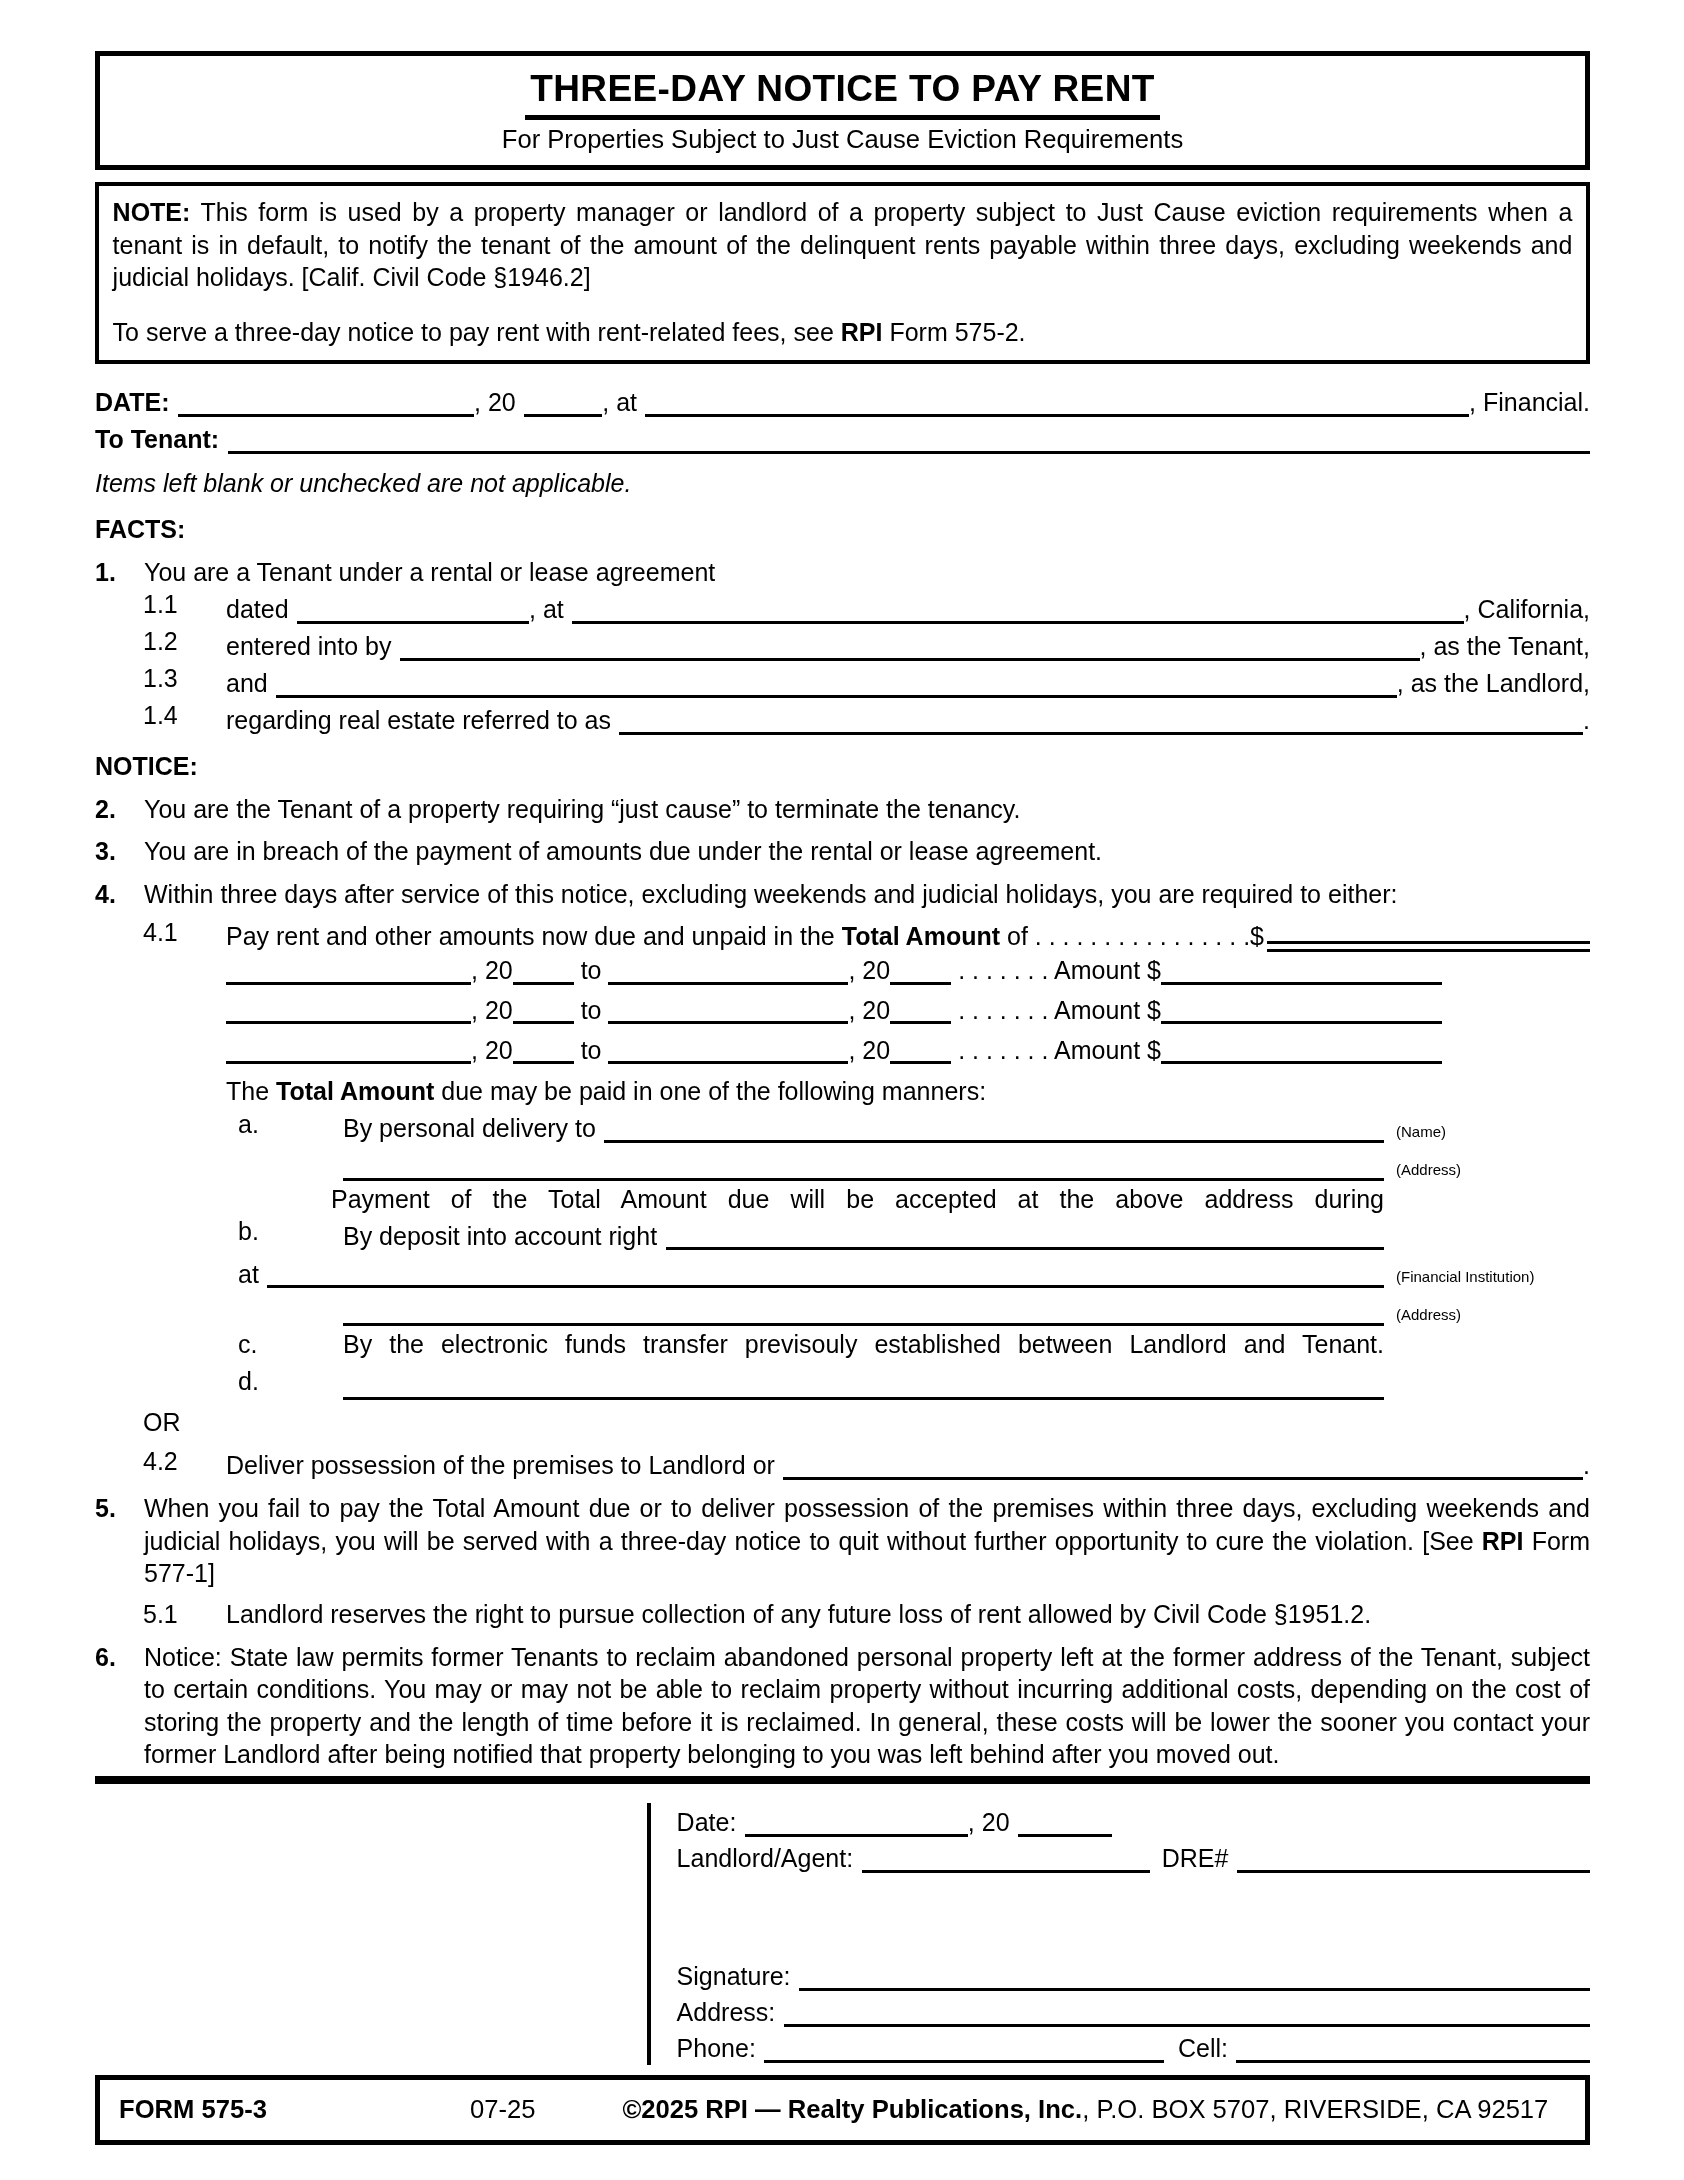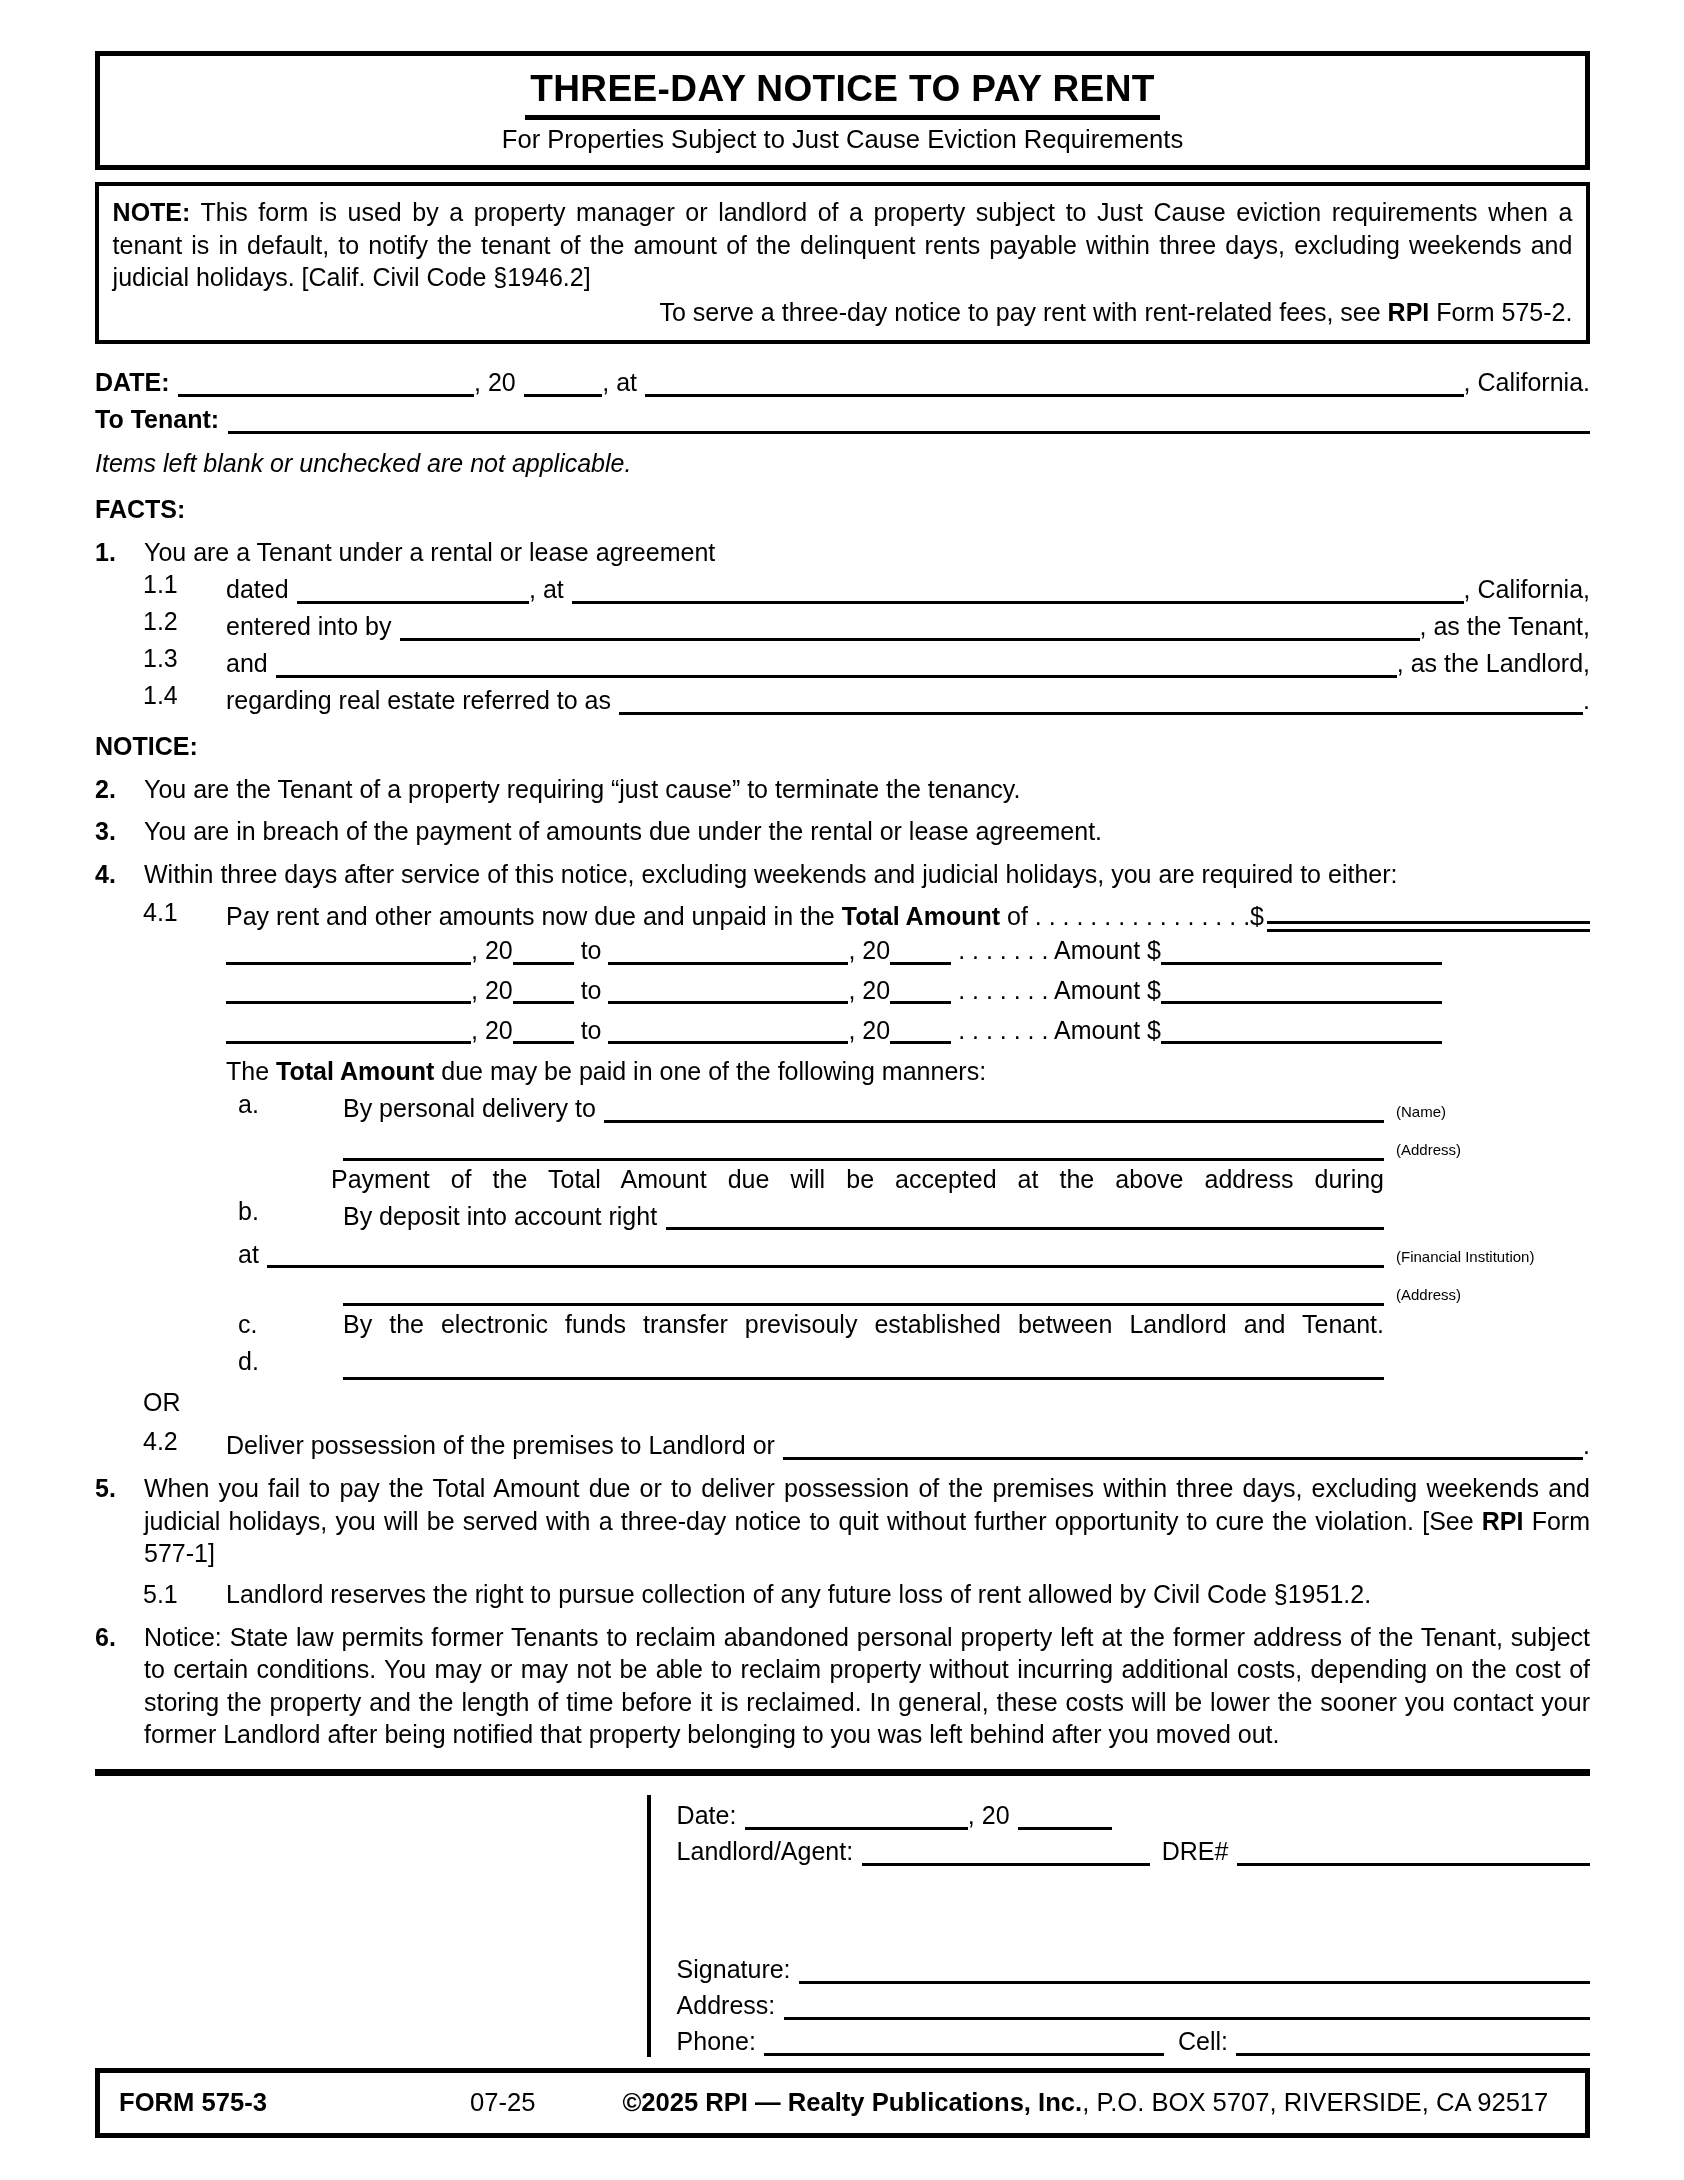--- a/index.html
+++ b/index.html
@@ -37,21 +37,21 @@
   }
   .subtitle { font-size:25.6px; margin-top:3.4px; }
 
   
   .notebox {
     border:4.3px solid #000;
     margin-top:12px;
     padding:10.2px 13.6px 12px 13.6px;
     flex-shrink:0;
   }
-  .notebox .serve { margin-top:2px;text-align:right; }
+  .notebox .serve { margin-top:22px; }
 
   
   .frow { display:flex; align-items:flex-end; }
   .fill {
     flex:1 1 34px;
     border-bottom:3.4px solid #000;
     margin:0 0 1.7px 8.5px;
     height:25.6px;
   }
   .fill2 {
@@ -146,21 +146,21 @@
     <p class="serve"><span>To serve a three-day notice to pay rent with rent-related fees, see </span><span class="b">RPI</span><span> Form 575-2.</span></p>
   </div>
 
   <div class="frow date-row">
     <span class="b nw">DATE:</span>
     <span class="fill" style="flex:0 0 296px"></span>
     <span class="nw">, 20</span>
     <span class="fill" style="flex:0 0 78px"></span>
     <span class="nw">, at</span>
     <span class="fill"></span>
-    <span class="nw">, California.</span>
+    <span class="nw">, Financial.</span>
   </div>
 
   <div class="frow tenant-row">
     <span class="b nw">To Tenant:</span>
     <span class="fill"></span>
   </div>
 
   <div class="instruction">Items left blank or unchecked are not applicable.</div>
 
   <div class="heading-line">FACTS:</div>

